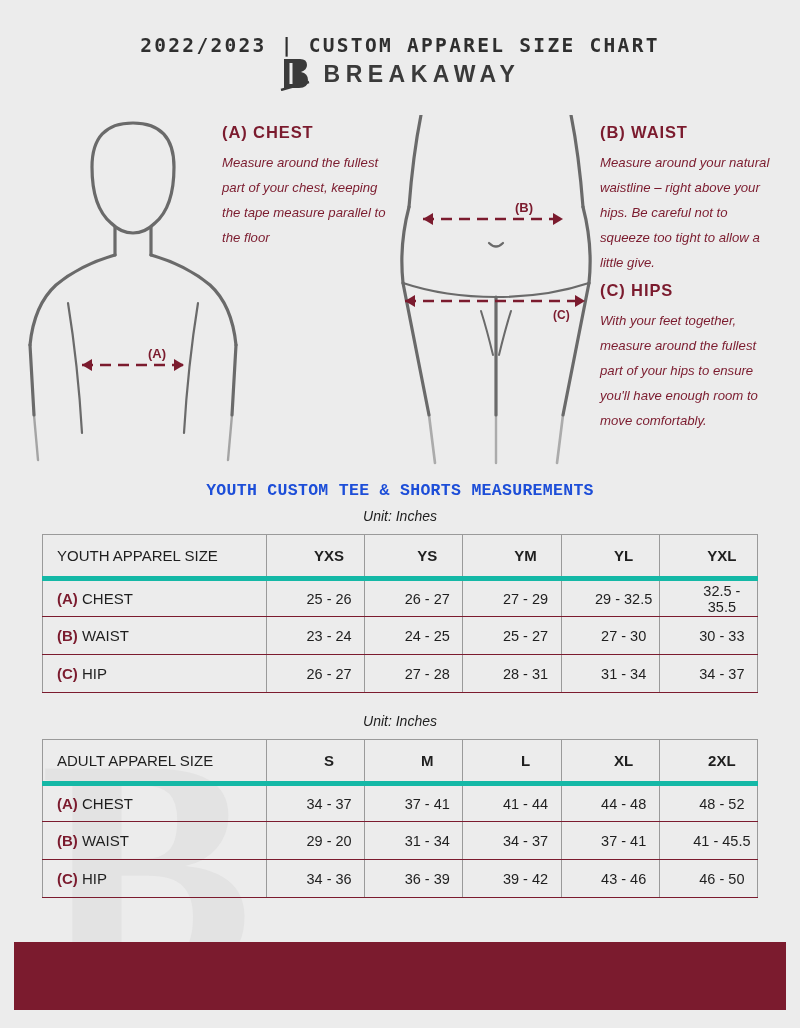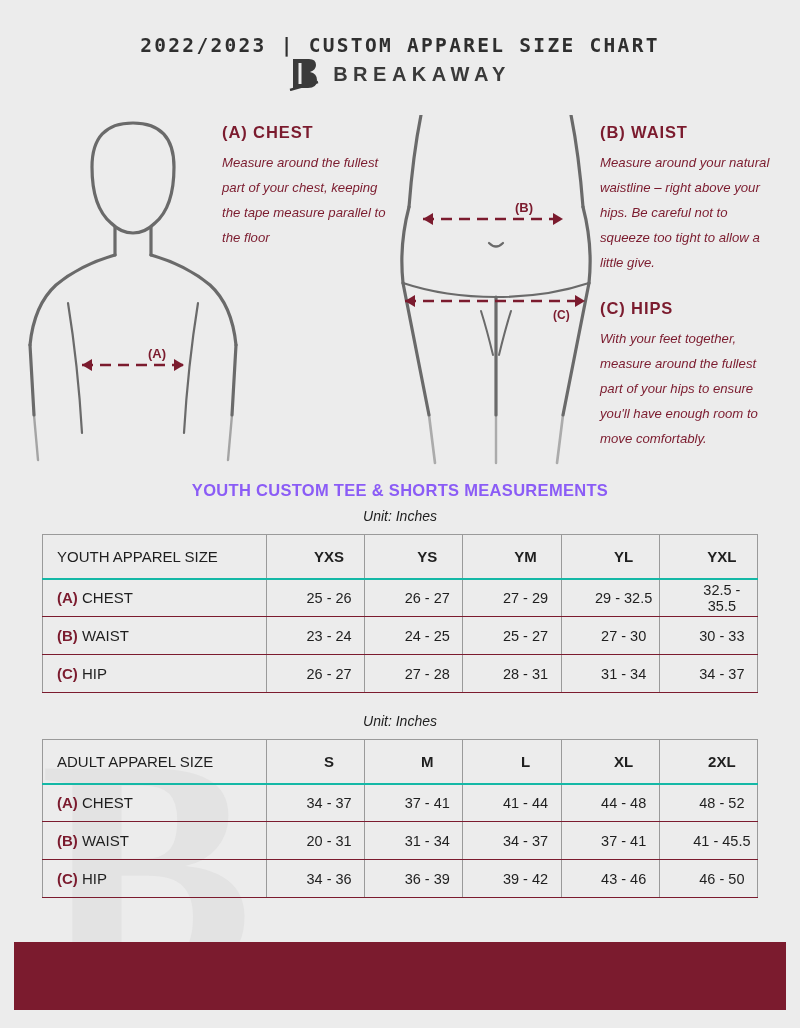--- a/index.html
+++ b/index.html
@@ -54,21 +54,21 @@
     display: flex;
     align-items: center;
     gap: 14px;
   }
   .brand-mark {
     width: 30px;
     height: 34px;
     position: relative;
   }
   .brand-name {
-    font-size: 20px;
+    font-size: 23px;
     font-weight: bold;
     letter-spacing: 5.5px;
     color: #3a3a3a;
     font-family: "Liberation Sans", sans-serif;
     text-align: right;
   }
 
   
   .diagrams {
     position: relative;
@@ -96,32 +96,32 @@
   .callout p {
     margin: 0;
     font-size: 13.2px;
     line-height: 25px;
     font-style: italic;
     color: #7b1b2e;
     font-family: "Liberation Sans", sans-serif;
   }
   .callout-chest { left: 222px; top: 8px;  width: 175px; }
   .callout-waist { left: 600px; top: 8px;  width: 175px; }
-  .callout-hips  { left: 600px; top: 184px; width: 175px; }
+  .callout-hips  { left: 600px; top: 166px; width: 175px; }
 
   
   .table-block { margin-top: 6px; }
   .table-title {
     text-align: center;
     font-size: 16.5px;
     font-weight: bold;
     letter-spacing: 0.3px;
-    color: #8b5cf6;
+    color: #1d4ed8;
     margin: 0;
-    font-family: Liberation Sans, sans-serif;
+    font-family: Liberation Mono, monospace;
   }
   .table-unit {
     text-align: center;
     font-size: 14px;
     font-style: italic;
     color: #1f1f1f;
     margin: 8px 0 10px 0;
   }
   table {
     border-collapse: collapse;
@@ -155,21 +155,21 @@
   table thead th.rowhead { font-weight: normal; }
   .tag {
     color: #7b1b2e;
     font-weight: bold;
   }
   table tbody tr td {
     border-top: 1px solid #7b1b2e;
     border-bottom: 1px solid #7b1b2e;
   }
   table thead th {
-    border-bottom: 2px solid #14b8a6;
+    border-bottom: 5px solid #14b8a6;
   }
 
   
   .footer-bar {
     position: absolute;
     left: 14px;
     right: 14px;
     bottom: 18px;
     height: 68px;
     background: #7b1b2e;
@@ -348,21 +348,21 @@
           <tr>
             <td class="rowhead"><span class="tag">(A)</span> <span>CHEST</span></td>
             <td>34 - 37</td>
             <td>37 - 41</td>
             <td>41 - 44</td>
             <td>44 - 48</td>
             <td>48 - 52</td>
           </tr>
           <tr>
             <td class="rowhead"><span class="tag">(B)</span> <span>WAIST</span></td>
-            <td>20 - 31</td>
+            <td>29 - 20</td>
             <td>31 - 34</td>
             <td>34 - 37</td>
             <td>37 - 41</td>
             <td>41 - 45.5</td>
           </tr>
           <tr>
             <td class="rowhead"><span class="tag">(C)</span> <span>HIP</span></td>
             <td>34 - 36</td>
             <td>36 - 39</td>
             <td>39 - 42</td>

